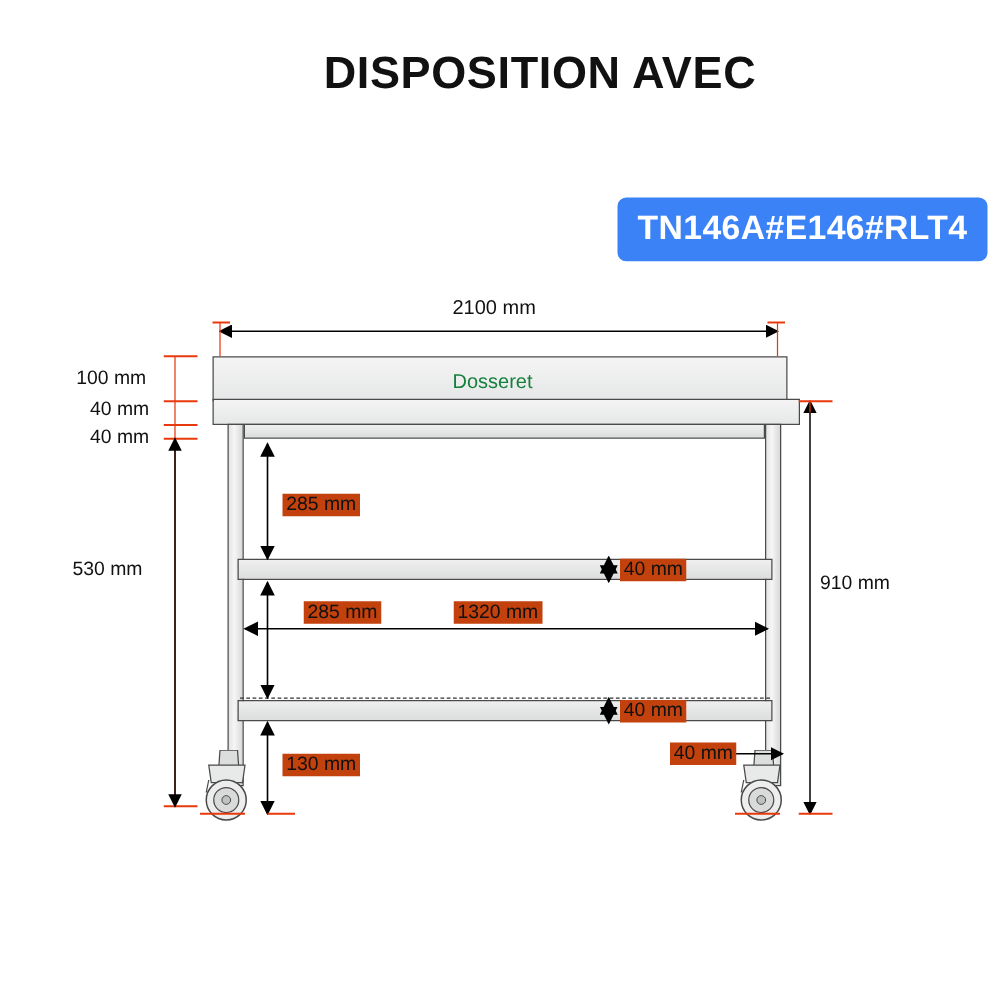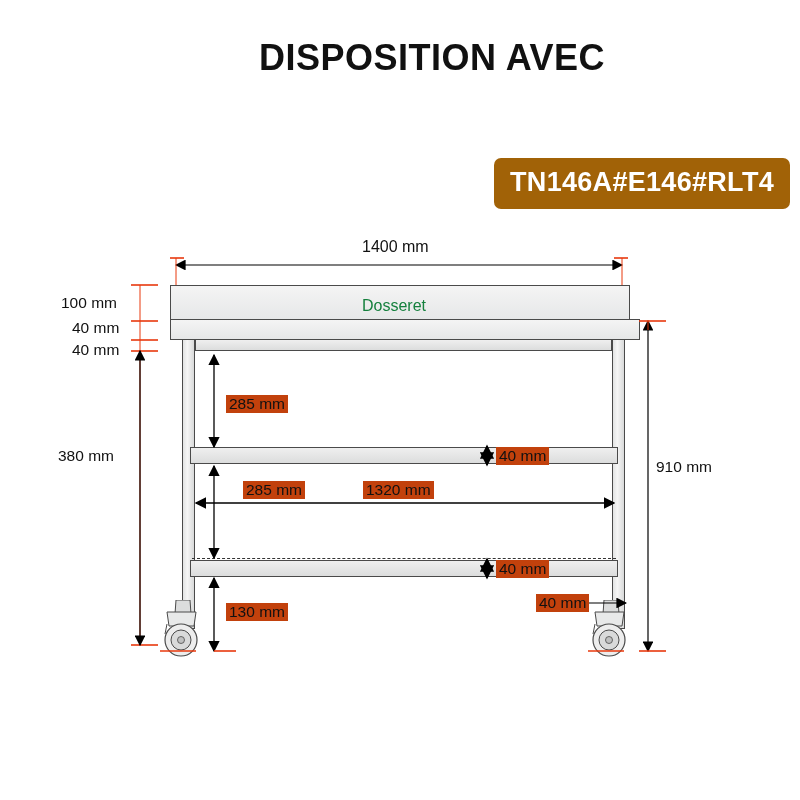--- a/index.html
+++ b/index.html
@@ -30,21 +30,21 @@
     letter-spacing: 0.5px;
     color: #111111;
     line-height: 1.32;
     padding-left: 32px;
   }
   .title .line2 { display: block; }
   .sku-badge {
     position: absolute;
     right: 10px;
     top: 158px;
-    background: #a16207;
+    background: #3b82f6;
     color: #ffffff;
     font-size: 27px;
     font-weight: bold;
     padding: 9px 16px 11px 16px;
     border-radius: 7px;
     letter-spacing: 0.3px;
     white-space: nowrap;
   }
   .lbl {
     position: absolute;
@@ -190,29 +190,29 @@
 
     <line x1="487" y1="559" x2="487" y2="578" stroke="#000" stroke-width="1.6" marker-start="url(#arrE)" marker-end="url(#arrS)"></line>
 
     <line x1="578" y1="603" x2="626" y2="603" stroke="#000" stroke-width="1.2" marker-start="url(#arrE)" marker-end="url(#arrS)"></line>
 
     <line x1="160" y1="651" x2="196" y2="651" stroke="#e8380d" stroke-width="1.6"></line>
     <line x1="588" y1="651" x2="624" y2="651" stroke="#e8380d" stroke-width="1.6"></line>
     <line x1="214" y1="651" x2="236" y2="651" stroke="#e8380d" stroke-width="1.6"></line>
   </svg>
 
-  <div class="lbl" style="left:362px; top:238px; font-size:16px;">1400 mm</div>
+  <div class="lbl" style="left:362px; top:238px; font-size:16px;">2100 mm</div>
 
   <div class="lbl" style="left:61px; top:294px;">100 mm</div>
 
   <div class="lbl" style="left:72px; top:319px;">40 mm</div>
 
   <div class="lbl" style="left:72px; top:341px;">40 mm</div>
 
-  <div class="lbl" style="left:58px; top:447px;">380 mm</div>
+  <div class="lbl" style="left:58px; top:447px;">530 mm</div>
 
   <div class="lbl" style="left:656px; top:447px;margin-top:11px;">910 mm</div>
 
   <div class="dim-text" style="left:226px; top:395px;">285 mm</div>
 
   <div class="dim-text" style="left:496px; top:447px;">40 mm</div>
 
   <div class="dim-text" style="left:243px; top:481px;">285 mm</div>
 
   <div class="dim-text" style="left:363px; top:481px;text-align:center;">1320 mm</div>

